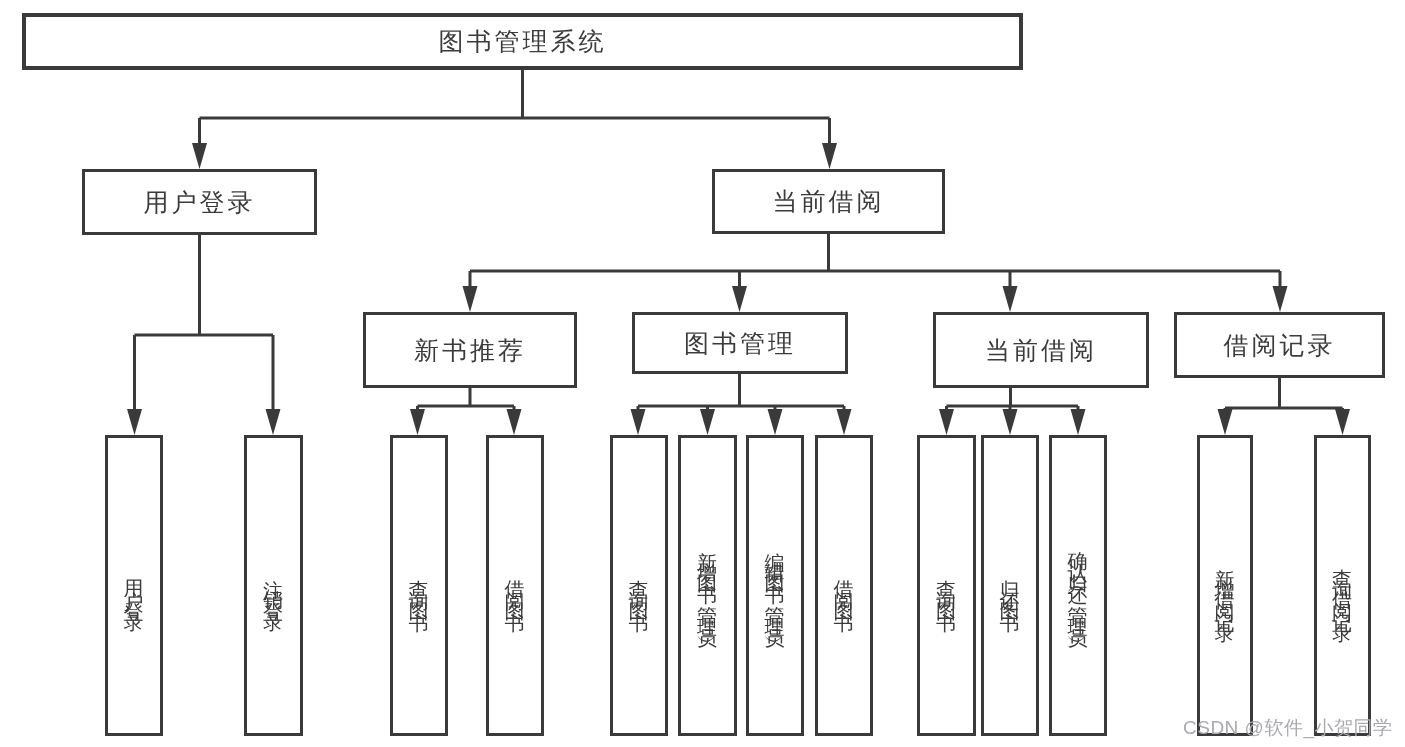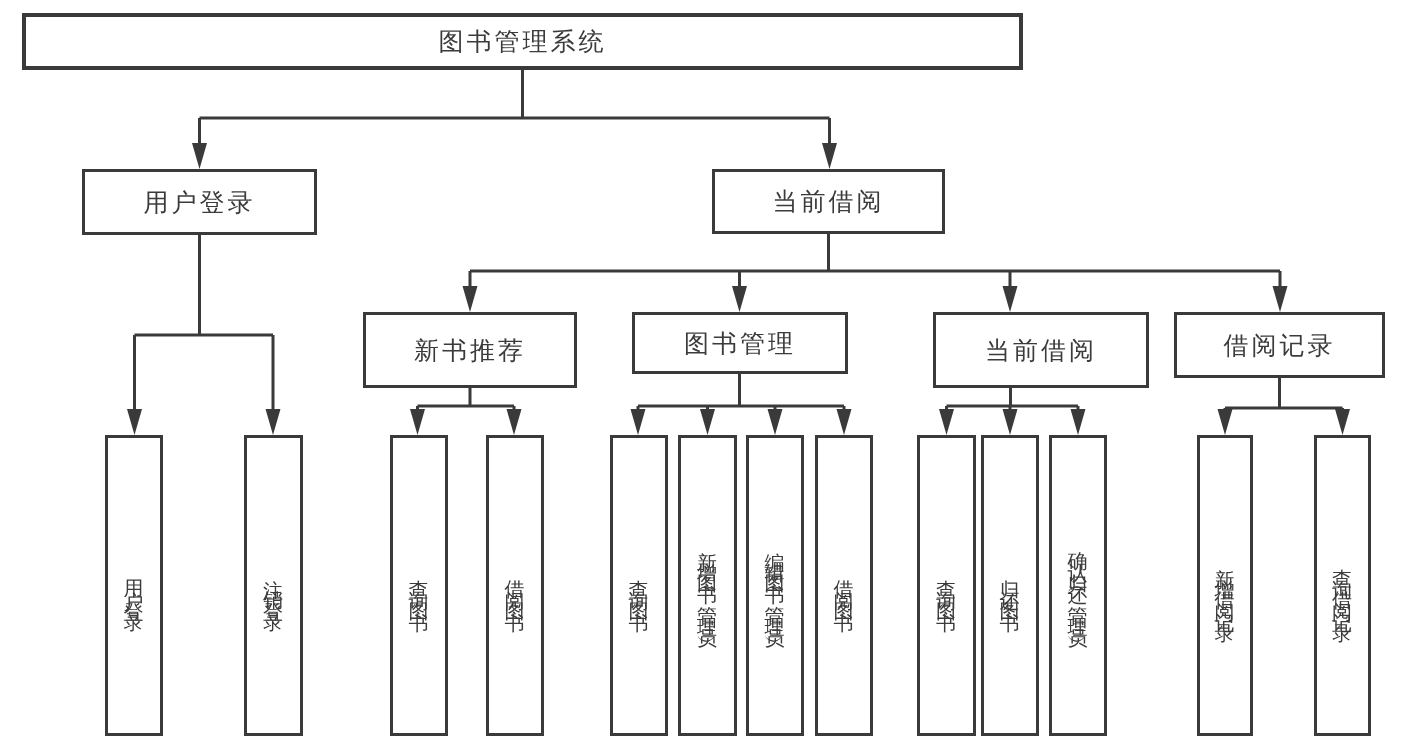--- a/index.html
+++ b/index.html
@@ -140,14 +140,15 @@
   <div class="node v" style="left:1049px; top:435px; width:58px; height:301px;">
     <span>确认归还（管理员）</span>
   </div>
   <div class="node v" style="left:1197px; top:435px; width:56px; height:301px;">
     <span>新增借阅记录</span>
   </div>
   <div class="node v" style="left:1314px; top:435px; width:57px; height:301px;">
     <span>查询借阅记录</span>
   </div>
 
+  <div class="watermark">CSDN @软件_小贺同学</div>
 
 </div>
 
 </body></html>

